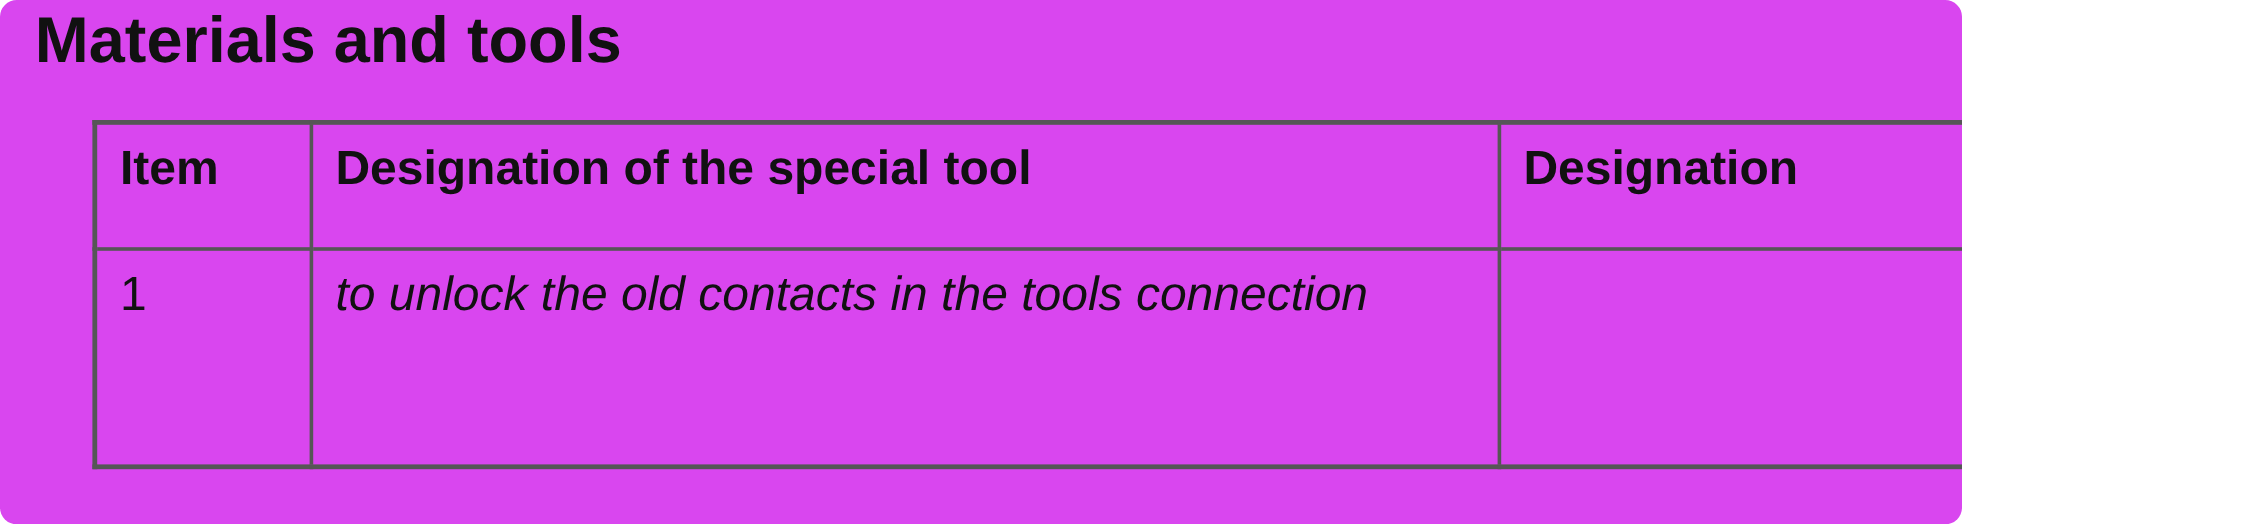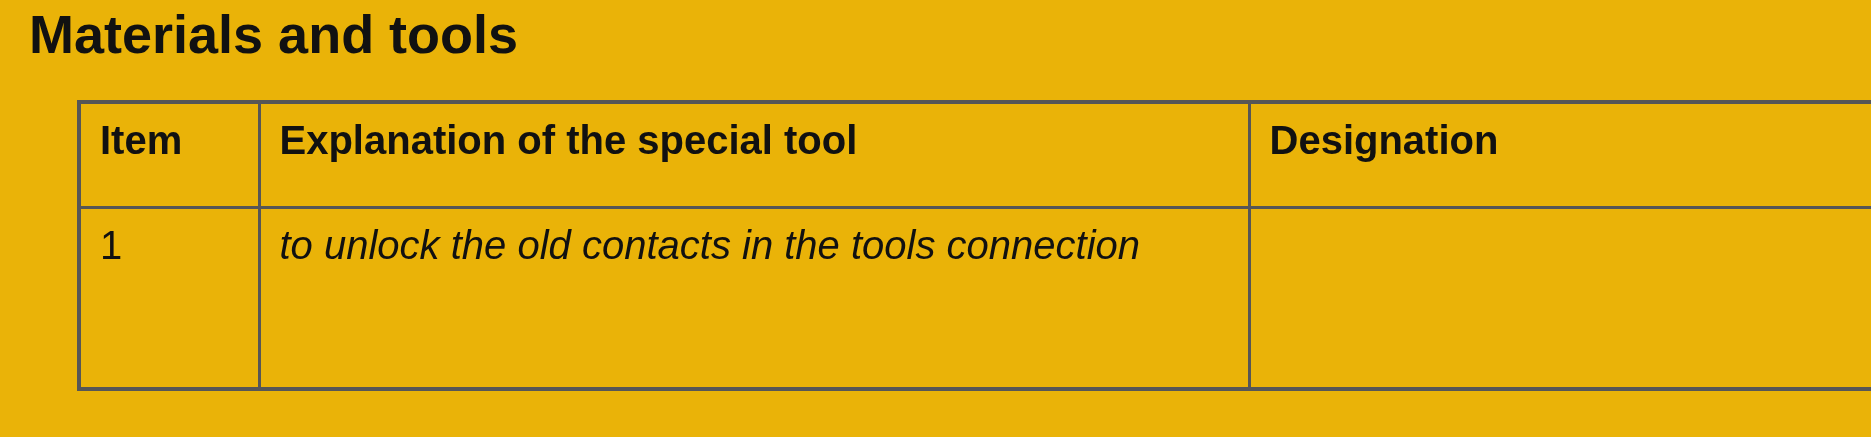--- a/index.html
+++ b/index.html
@@ -2,26 +2,27 @@
 <html style="--border: #565656; --text: #111111;"><head>
 <meta charset="utf-8">
 <style>
   html, body {
     margin: 0;
     padding: 0;
     background: #ffffff;
   }
   .page {
     position: relative;
-    width: 1871px;
+    width: 1635px;
     height: 437px;
-    background: #eab308;
+    background: #d946ef;
     font-family: "Liberation Sans", sans-serif;
     color: var(--text, #111111);
     overflow: hidden;
+    border-radius: 14px;
   }
   .page-title {
     position: absolute;
     left: 29px;
     top: 5px;
     margin: 0;
     font-size: 54px;
     line-height: 1.1;
     font-weight: bold;
     color: var(--text, #111111);
@@ -75,21 +76,21 @@
 
   <table class="materials-table">
     <colgroup>
       <col class="col-item">
       <col class="col-designation">
       <col class="col-explanation">
     </colgroup>
     <thead>
       <tr>
         <th>Item</th>
-        <th>Explanation of the special tool</th>
+        <th>Designation of the special tool</th>
         <th>Designation</th>
       </tr>
     </thead>
     <tbody>
       <tr>
         <td class="cell-item">1</td>
         <td class="cell-designation">to unlock the old contacts in the tools connection</td>
         <td class="cell-explanation"></td>
       </tr>
     </tbody>

